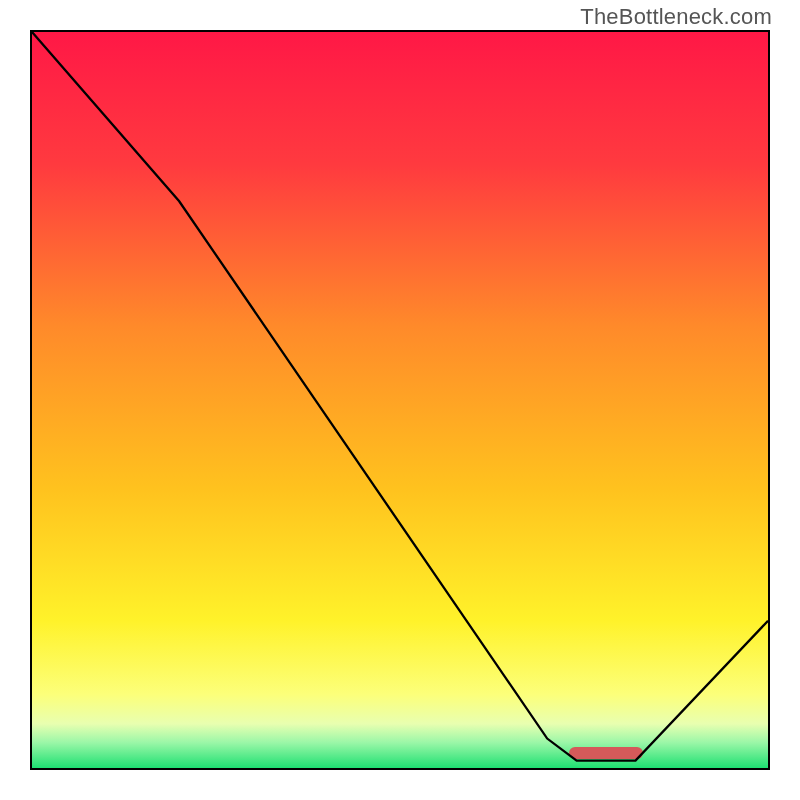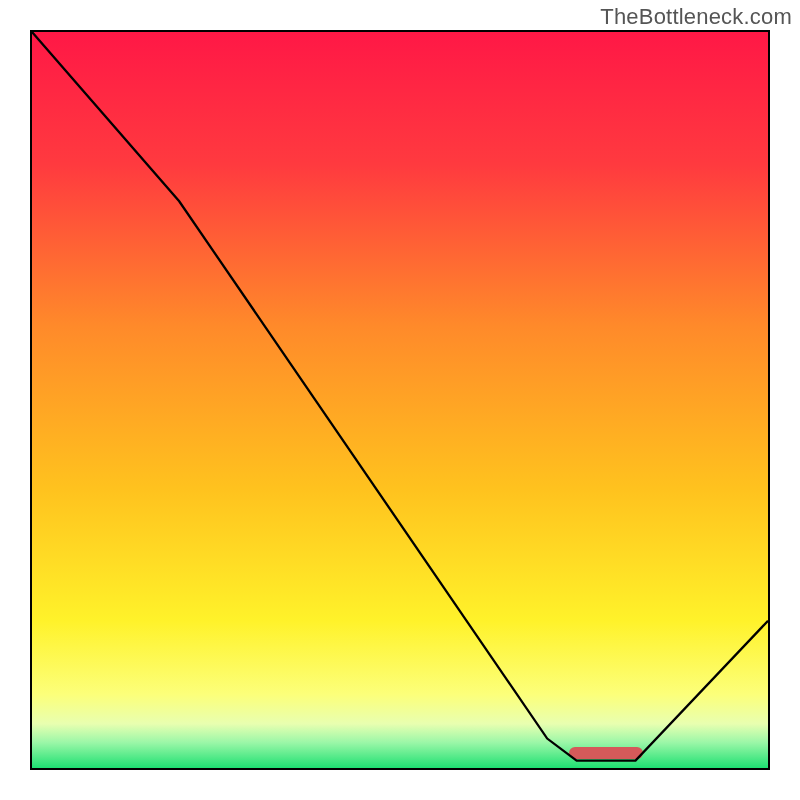--- a/index.html
+++ b/index.html
@@ -12,21 +12,21 @@
     background: #ffffff;
   }
   .chart-container {
     position: relative;
     width: 800px;
     height: 800px;
   }
   .watermark {
     position: absolute;
     top: 4px;
-    right: 8px;
+    right: 28px;
     font-size: 22px;
     color: #555;
     font-weight: 500;
     z-index: 10;
     letter-spacing: 0.2px;
   }
   .plot-area {
     position: absolute;
     left: 30px;
     top: 30px;

